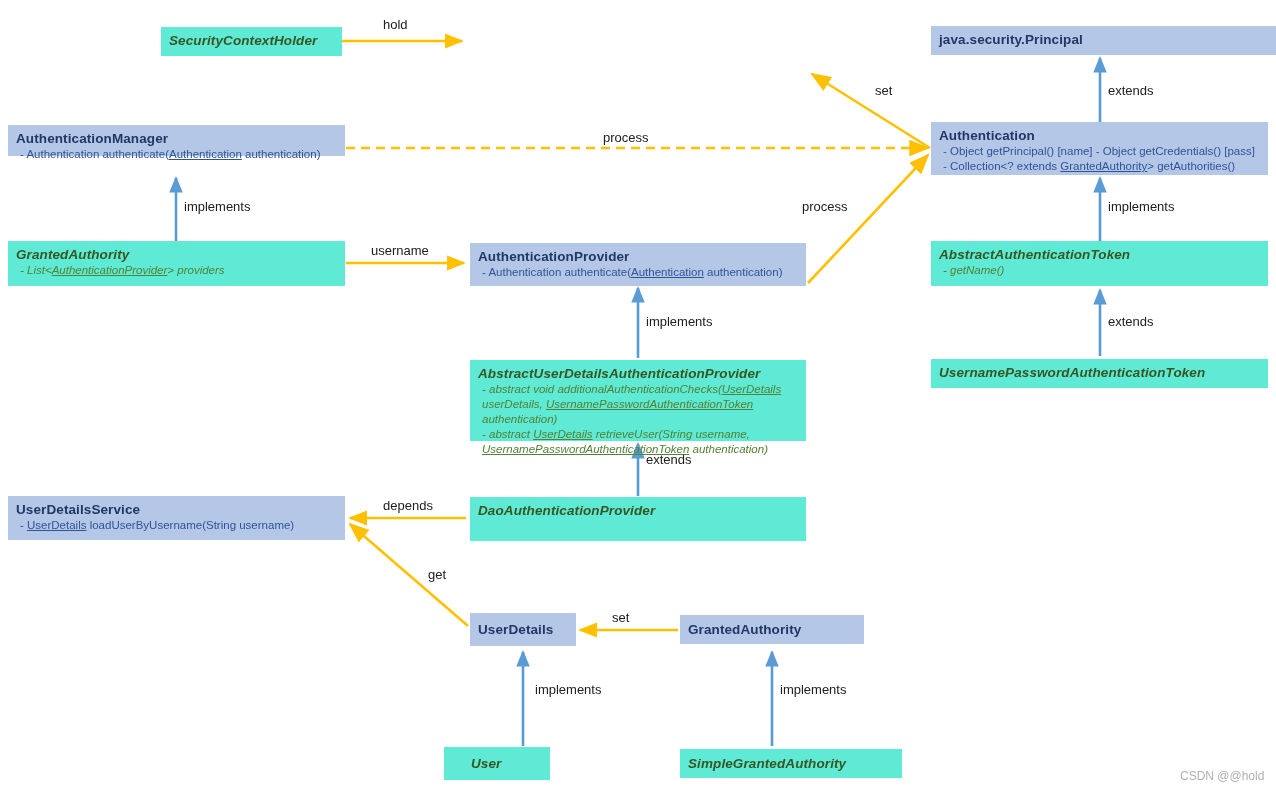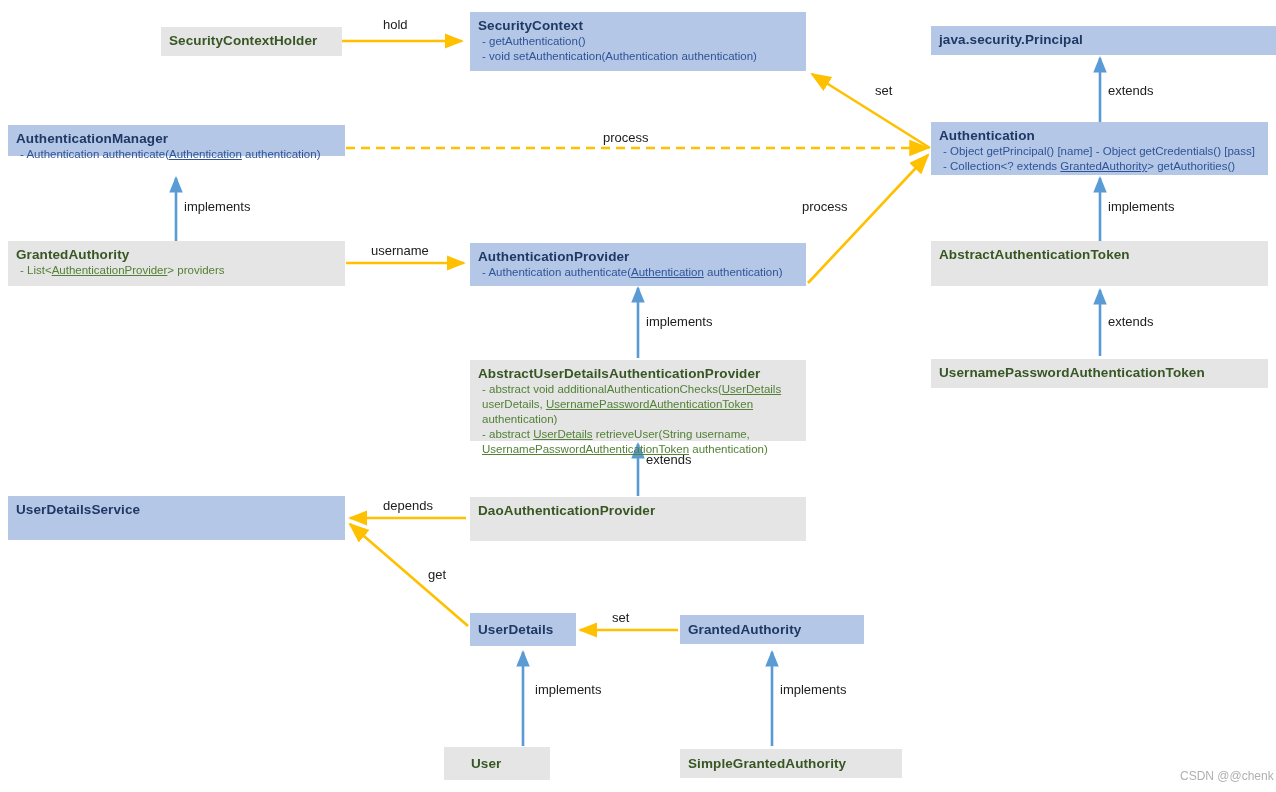--- a/index.html
+++ b/index.html
@@ -46,21 +46,22 @@
   .node.blue {
     background: #b4c7e7;
   }
   .node.blue .title {
     color: #1f3864;
   }
   .node.blue .member {
     color: #2f5496;
   }
   .node.green {
-    background: #e5e5e5;
+    background: #5eead4;
+    font-style: italic;
   }
   .node.green .title {
     color: #375623;
   }
   .node.green .member {
     color: #538135;
   }
   .node .member u {
     text-decoration: underline;
   }
@@ -159,25 +160,20 @@
 
     <g>
       <line x1="772" y1="746" x2="772" y2="652" stroke="#5b9bd5" stroke-width="2.6" marker-end="url(#arrow-blue)"></line>
     </g>
   </svg>
 
   <div class="node green" style="left:161px; top:27px; width:181px; height:29px;">
     <div class="title">SecurityContextHolder</div>
   </div>
 
-  <div class="node blue" style="left:470px; top:12px; width:336px; height:59px;">
-    <div class="title">SecurityContext</div>
-    <div class="member">- getAuthentication()</div>
-    <div class="member">- void setAuthentication(Authentication authentication)</div>
-  </div>
 
   <div class="node blue" style="left:931px; top:26px; width:388px; height:29px;">
     <div class="title">java.security.Principal</div>
   </div>
 
   <div class="node blue" style="left:931px; top:122px; width:337px; height:53px;">
     <div class="title">Authentication</div>
     <div class="member">- Object getPrincipal() [name] - Object getCredentials() [pass]</div>
     <div class="member">- Collection&lt;? extends <u>GrantedAuthority</u>&gt; getAuthorities()</div>
   </div>
@@ -192,34 +188,36 @@
     <div class="member">- List&lt;<u>AuthenticationProvider</u>&gt; providers</div>
   </div>
 
   <div class="node blue" style="left:470px; top:243px; width:336px; height:43px;">
     <div class="title">AuthenticationProvider</div>
     <div class="member">- Authentication authenticate(<u>Authentication</u> authentication)</div>
   </div>
 
   <div class="node green" style="left:931px; top:241px; width:337px; height:45px;">
     <div class="title">AbstractAuthenticationToken</div>
+    <div class="member">- getName()</div>
   </div>
 
   <div class="node green" style="left:931px; top:359px; width:337px; height:29px;">
     <div class="title">UsernamePasswordAuthenticationToken</div>
   </div>
 
   <div class="node green wrapmember" style="left:470px; top:360px; width:336px; height:81px;">
     <div class="title">AbstractUserDetailsAuthenticationProvider</div>
     <div class="member">- abstract void additionalAuthenticationChecks(<u>UserDetails</u> userDetails, <u>UsernamePasswordAuthenticationToken</u> authentication)</div>
     <div class="member">- abstract <u>UserDetails</u> retrieveUser(String username, <u>UsernamePasswordAuthenticationToken</u> authentication)</div>
   </div>
 
   <div class="node blue" style="left:8px; top:496px; width:337px; height:44px;">
     <div class="title">UserDetailsService</div>
+    <div class="member">- <u>UserDetails</u> loadUserByUsername(String username)</div>
   </div>
 
   <div class="node green" style="left:470px; top:497px; width:336px; height:44px;">
     <div class="title">DaoAuthenticationProvider</div>
   </div>
 
   <div class="node blue" style="left:470px; top:613px; width:106px; height:33px; display:flex; align-items:center;">
     <div class="title">UserDetails</div>
   </div>
 
@@ -245,15 +243,15 @@
   <div class="edge-label" style="left:371px; top:243px;">username</div>
   <div class="edge-label" style="left:646px; top:314px;">implements</div>
   <div class="edge-label" style="left:1108px; top:314px;">extends</div>
   <div class="edge-label" style="left:646px; top:452px;">extends</div>
   <div class="edge-label" style="left:383px; top:498px;">depends</div>
   <div class="edge-label" style="left:428px; top:567px;">get</div>
   <div class="edge-label" style="left:612px; top:610px;">set</div>
   <div class="edge-label" style="left:535px; top:682px;">implements</div>
   <div class="edge-label" style="left:780px; top:682px;">implements</div>
 
-  <div class="watermark" style="left:1180px; top:769px;">CSDN @@chenk</div>
+  <div class="watermark" style="left:1180px; top:769px;">CSDN @@hold</div>
 
 </div>
 
 </body></html>

